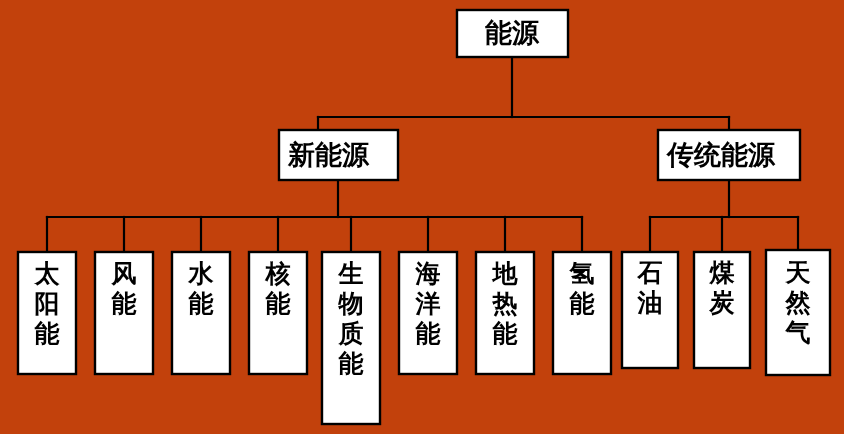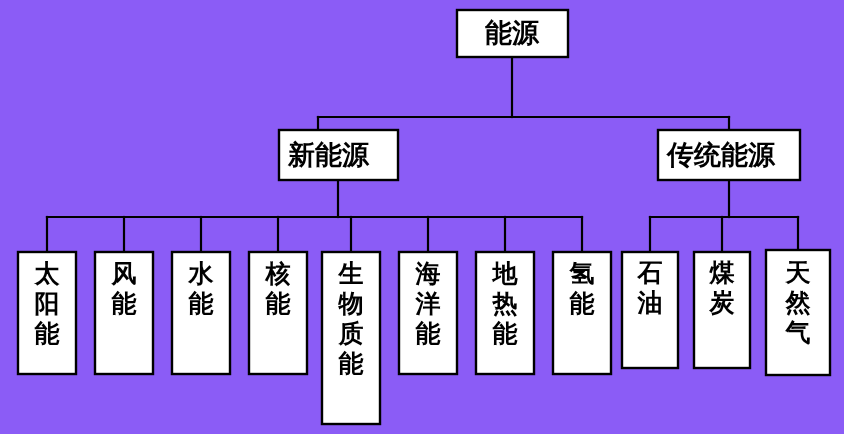--- a/index.html
+++ b/index.html
@@ -11,21 +11,21 @@
   body {
     width: 844px;
     height: 434px;
     font-family: "DejaVu Sans", "Liberation Sans", sans-serif;
     overflow: hidden;
   }
   #diagram-root {
     position: relative;
     width: 844px;
     height: 434px;
-    background: #8b5cf6;
+    background: #c2410c;
     text-align: center;
   }
   svg.tree-canvas {
     display: block;
     width: 844px;
     height: 434px;
   }
   .node-box {
     fill: #ffffff;
     stroke: #000000;

